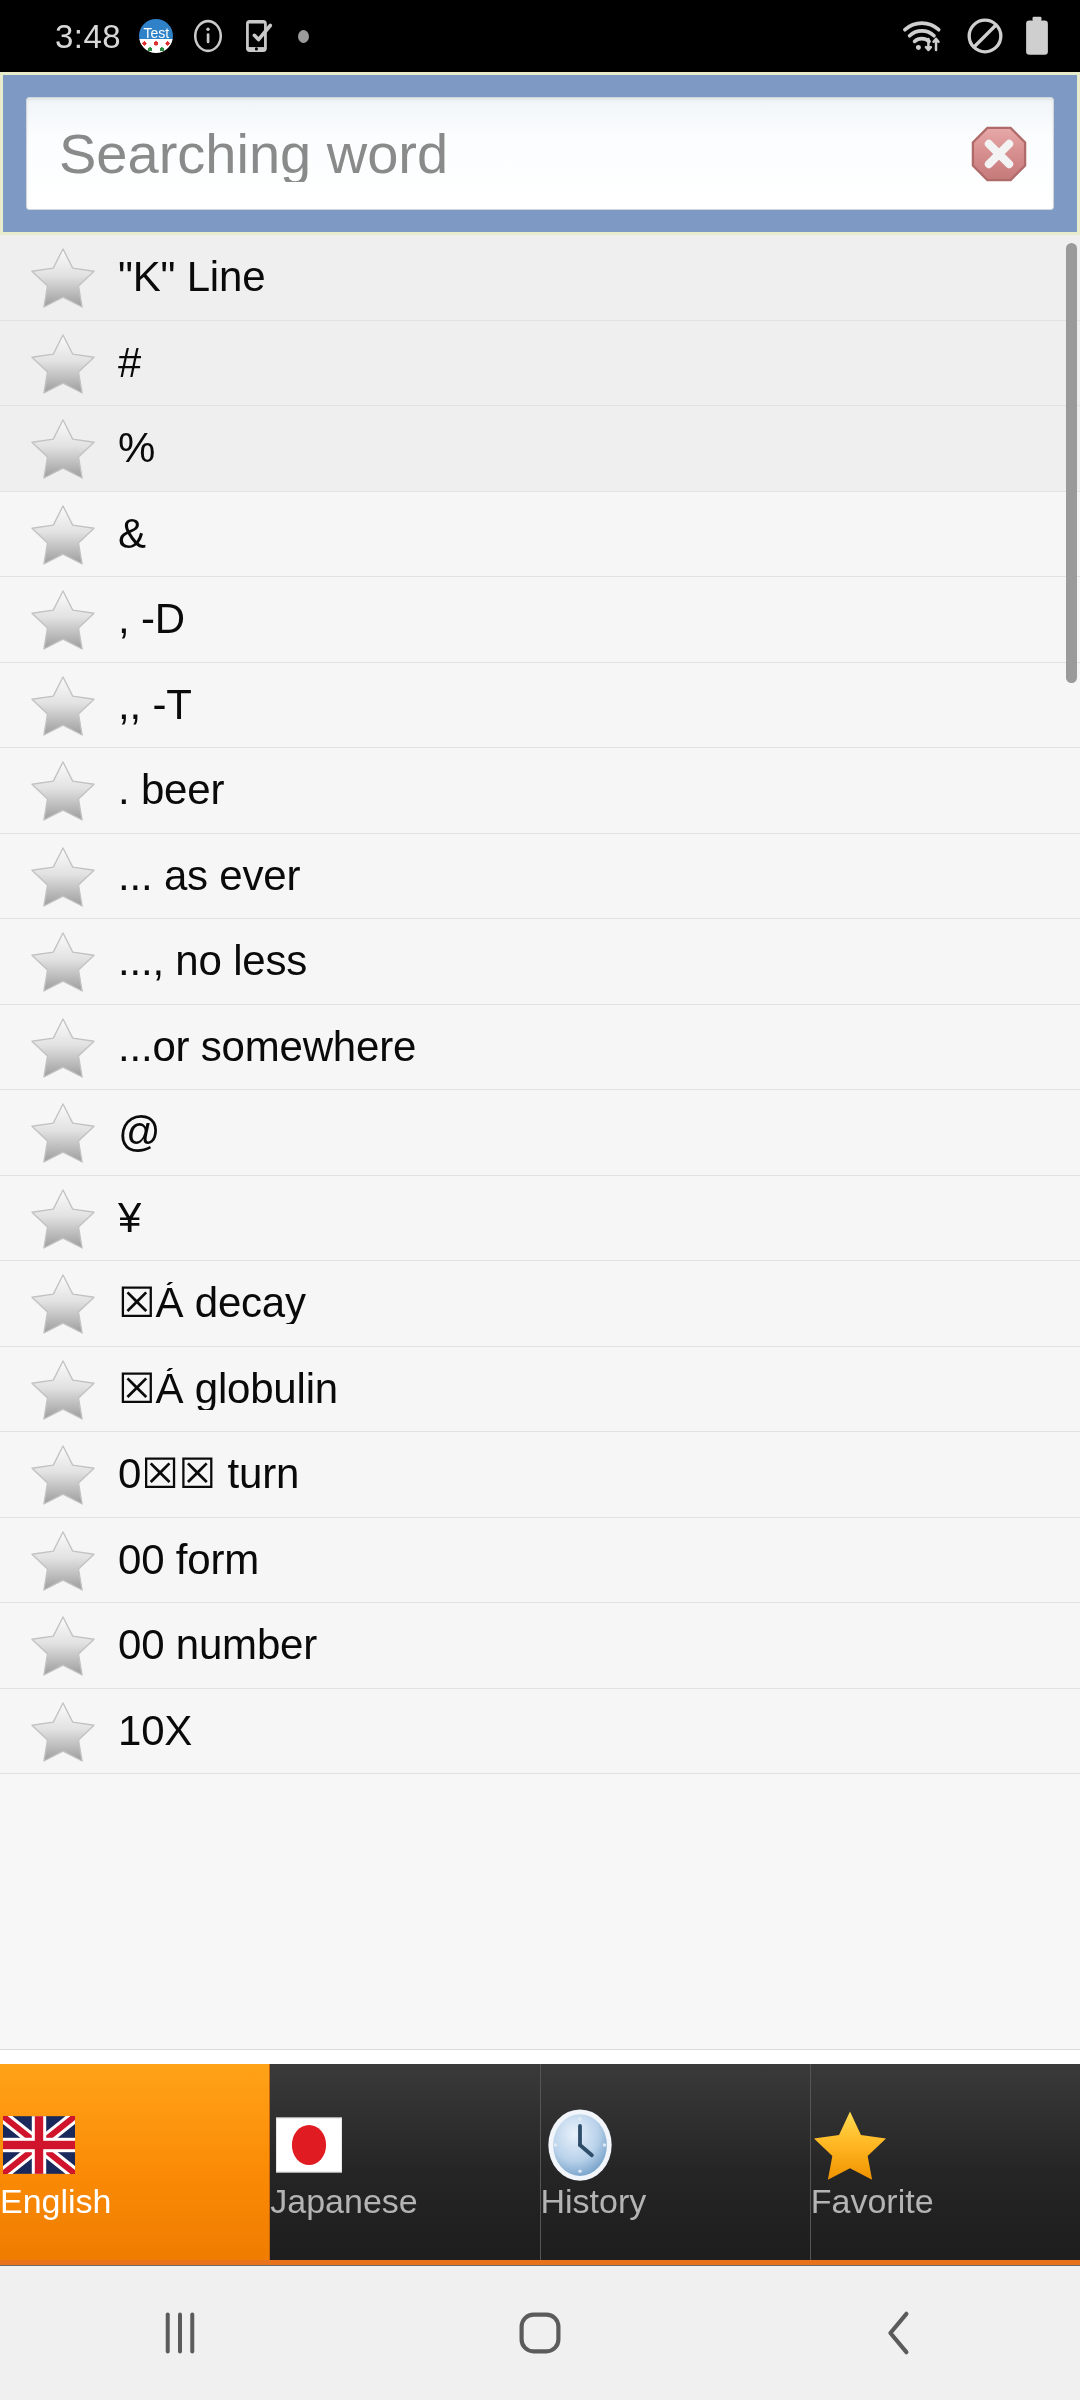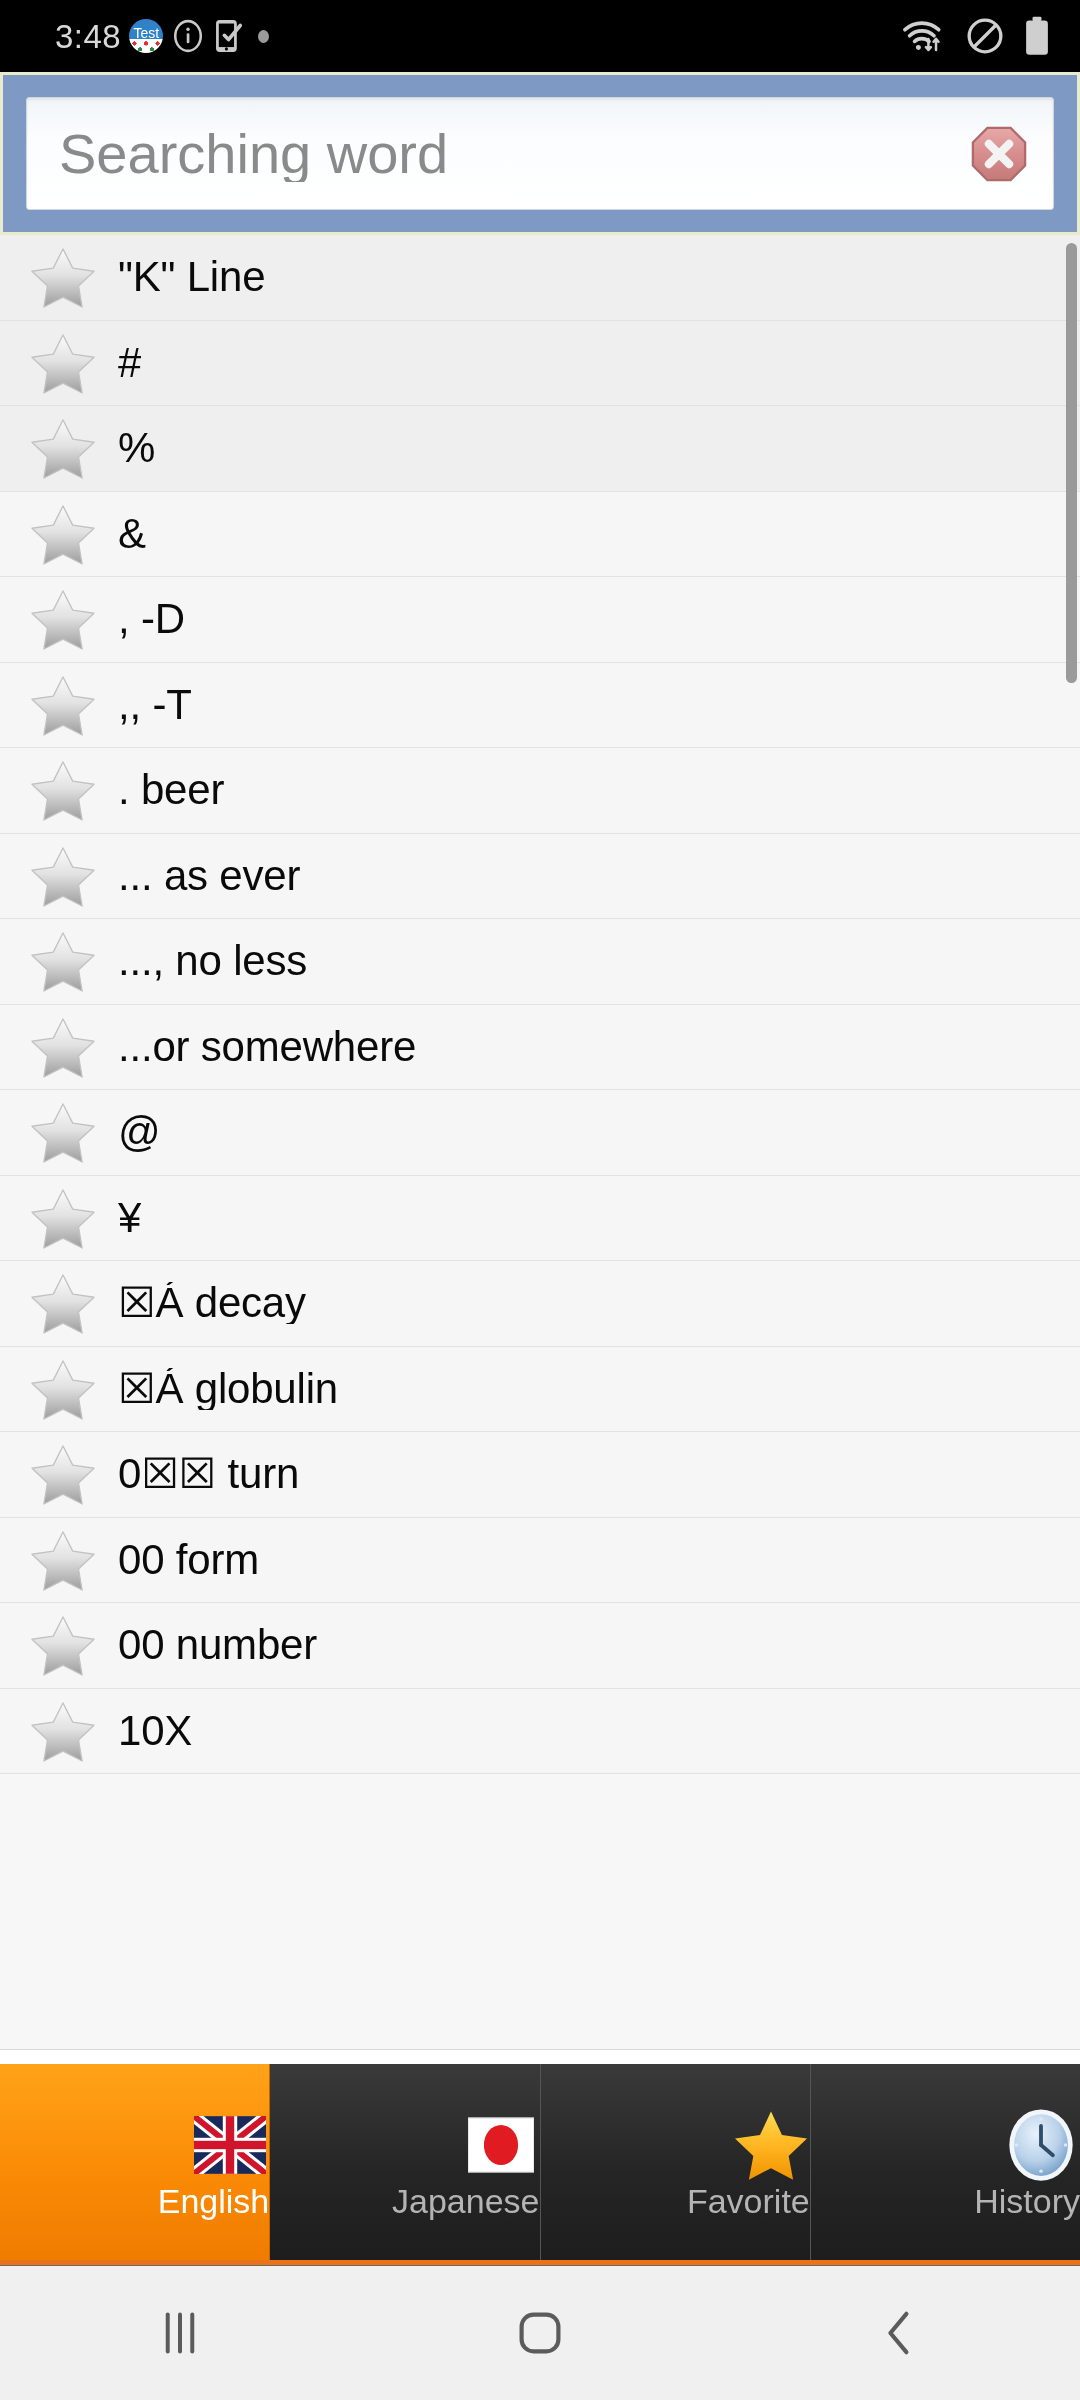--- a/index.html
+++ b/index.html
@@ -30,21 +30,21 @@
     display: flex;
     align-items: center;
     justify-content: space-between;
     padding: 0 30px 0 55px;
     box-sizing: border-box;
     flex: 0 0 auto;
   }
   .status-left {
     display: flex;
     align-items: center;
-    gap: 8px;
+    gap: 18px;
   }
   .status-time {
     color: #d8d8d8;
     font-size: 33px;
     letter-spacing: 0.5px;
     line-height: 1;
   }
   .app-badge {
     width: 34px;
     height: 34px;
@@ -205,21 +205,21 @@
     flex: 0 0 auto;
     height: 196px;
     display: flex;
     background: #2b2b2b;
     border-bottom: 5px solid #e8731a;
   }
   .tab {
     flex: 1 1 0;
     display: flex;
     flex-direction: column;
-    align-items: flex-end;
+    align-items: flex-start;
     justify-content: center;
     position: relative;
     background: linear-gradient(#3a3a3a 0%, #252525 55%, #1d1d1d 100%);
     border-right: 1px solid #555555;
     box-sizing: border-box;
   }
   .tab:last-child { border-right: none; }
   .tab.active {
     background: linear-gradient(#ffa319 0%, #fb8c06 52%, #f07c00 100%);
     border-right: 1px solid #c96500;
@@ -604,55 +604,55 @@
         <span class="tab-icon">
           <svg width="66" height="56" viewBox="0 0 56 46">
             <rect x="0" y="0" width="56" height="46" fill="#ffffff" stroke="#d8d8d8" stroke-width="1"></rect>
             <ellipse cx="28" cy="23" rx="14.5" ry="17" fill="#e01b22"></ellipse>
           </svg>
         </span>
         <span class="tab-label">Japanese</span>
       </div>
       <div class="tab">
         <span class="tab-icon">
-          <svg width="76" height="72" viewBox="0 0 44 42">
-            <defs>
-              <linearGradient id="gsg" x1="0" y1="0" x2="0" y2="1">
-                <stop offset="0%" stop-color="#ffdb52"></stop>
-                <stop offset="48%" stop-color="#ffb723"></stop>
-                <stop offset="100%" stop-color="#f09300"></stop>
-              </linearGradient>
-            </defs>
-            <path d="M22 1.5 L28.4 15.2 L43 17.2 L32.3 27.4 L34.9 41.2 L22 34.5 L9.1 41.2 L11.7 27.4 L1 17.2 L15.6 15.2 Z" fill="url(#gsg)"></path>
-          </svg>
-        </span>
-        <span class="tab-label">Favorite</span>
-      </div>
-      <div class="tab">
-        <span class="tab-icon">
           <svg width="70" height="76" viewBox="0 0 44 48">
             <defs>
               <radialGradient id="clkg" cx="40%" cy="32%" r="75%">
                 <stop offset="0%" stop-color="#e9f1fb"></stop>
                 <stop offset="58%" stop-color="#b9d2ea"></stop>
                 <stop offset="100%" stop-color="#6f9cc6"></stop>
               </radialGradient>
             </defs>
             <ellipse cx="22" cy="24" rx="20" ry="22.5" fill="#f2f6fa"></ellipse>
             <ellipse cx="22" cy="24" rx="17" ry="19.5" fill="url(#clkg)"></ellipse>
             <line x1="22" y1="24" x2="22" y2="12" stroke="#2e4d6b" stroke-width="2.4" stroke-linecap="round"></line>
             <line x1="22" y1="24" x2="29.5" y2="30.5" stroke="#2e4d6b" stroke-width="2.4" stroke-linecap="round"></line>
             <circle cx="22" cy="7.5" r="1.1" fill="#dfe9f3"></circle>
             <circle cx="22" cy="40.5" r="1.1" fill="#dfe9f3"></circle>
             <circle cx="6.5" cy="24" r="1.1" fill="#dfe9f3"></circle>
             <circle cx="37.5" cy="24" r="1.1" fill="#dfe9f3"></circle>
           </svg>
         </span>
         <span class="tab-label">History</span>
       </div>
+      <div class="tab">
+        <span class="tab-icon">
+          <svg width="76" height="72" viewBox="0 0 44 42">
+            <defs>
+              <linearGradient id="gsg" x1="0" y1="0" x2="0" y2="1">
+                <stop offset="0%" stop-color="#ffdb52"></stop>
+                <stop offset="48%" stop-color="#ffb723"></stop>
+                <stop offset="100%" stop-color="#f09300"></stop>
+              </linearGradient>
+            </defs>
+            <path d="M22 1.5 L28.4 15.2 L43 17.2 L32.3 27.4 L34.9 41.2 L22 34.5 L9.1 41.2 L11.7 27.4 L1 17.2 L15.6 15.2 Z" fill="url(#gsg)"></path>
+          </svg>
+        </span>
+        <span class="tab-label">Favorite</span>
+      </div>
     </div>
 
   <div class="nav-bar">
     <div class="nav-btn">
       <svg width="40" height="46" viewBox="0 0 26 30">
         <line x1="5" y1="3" x2="5" y2="27" stroke="#5b5b5b" stroke-width="2.6" stroke-linecap="round"></line>
         <line x1="13" y1="3" x2="13" y2="27" stroke="#5b5b5b" stroke-width="2.6" stroke-linecap="round"></line>
         <line x1="21" y1="3" x2="21" y2="27" stroke="#5b5b5b" stroke-width="2.6" stroke-linecap="round"></line>
       </svg>
     </div>

